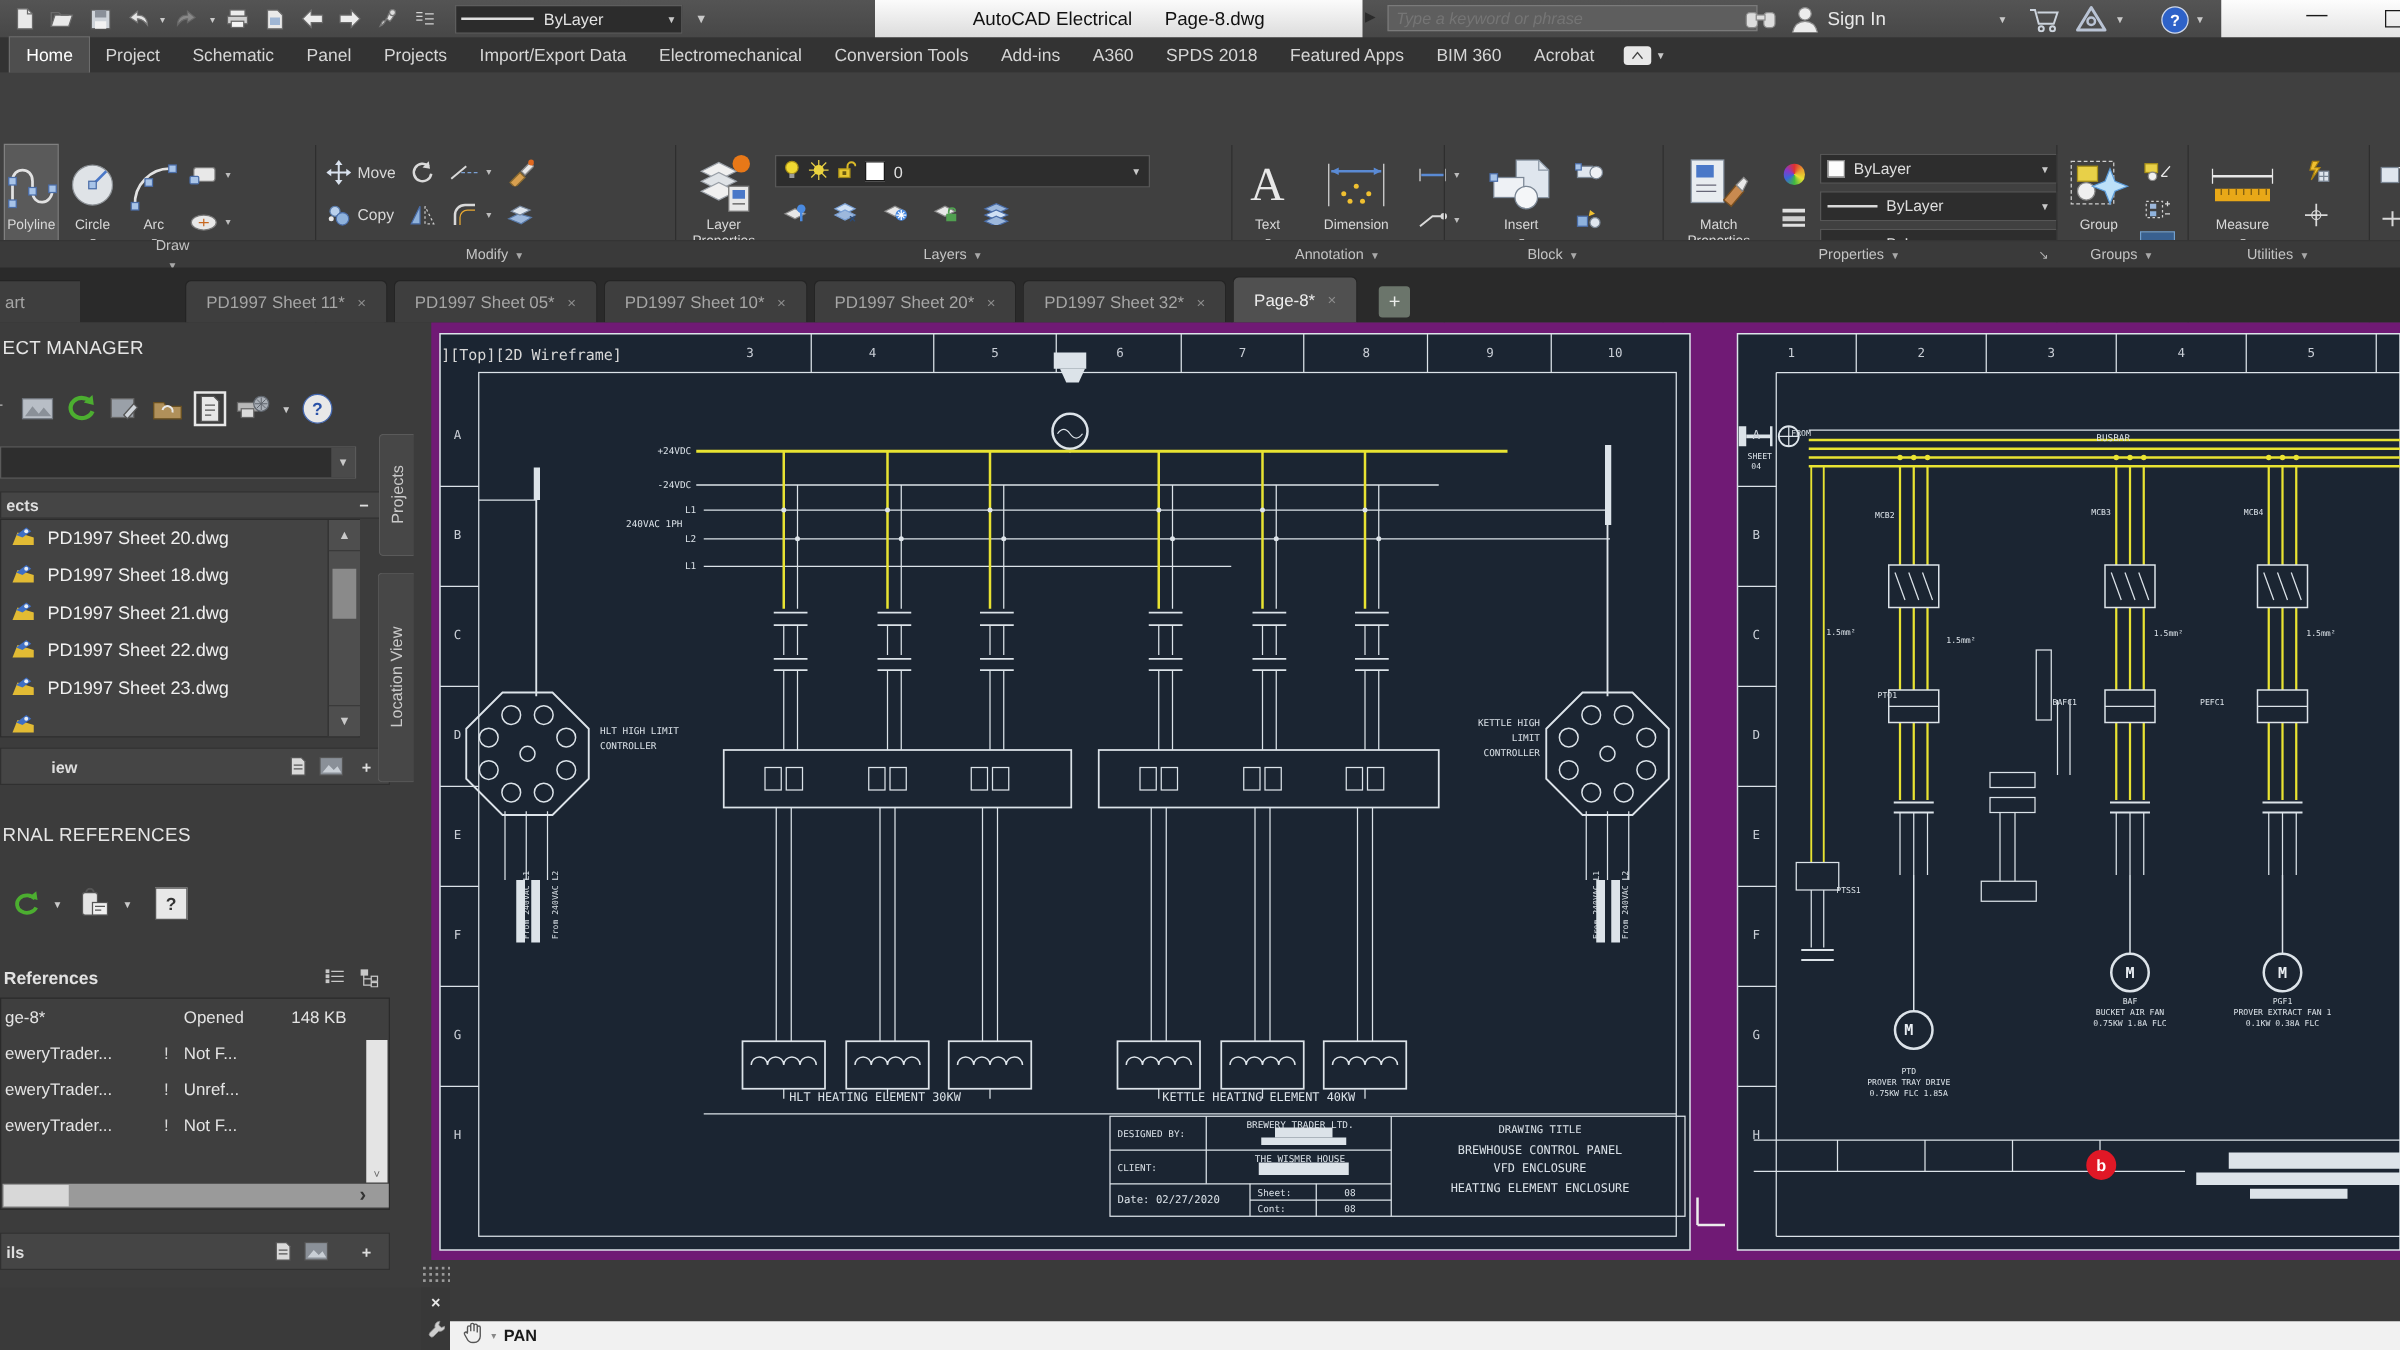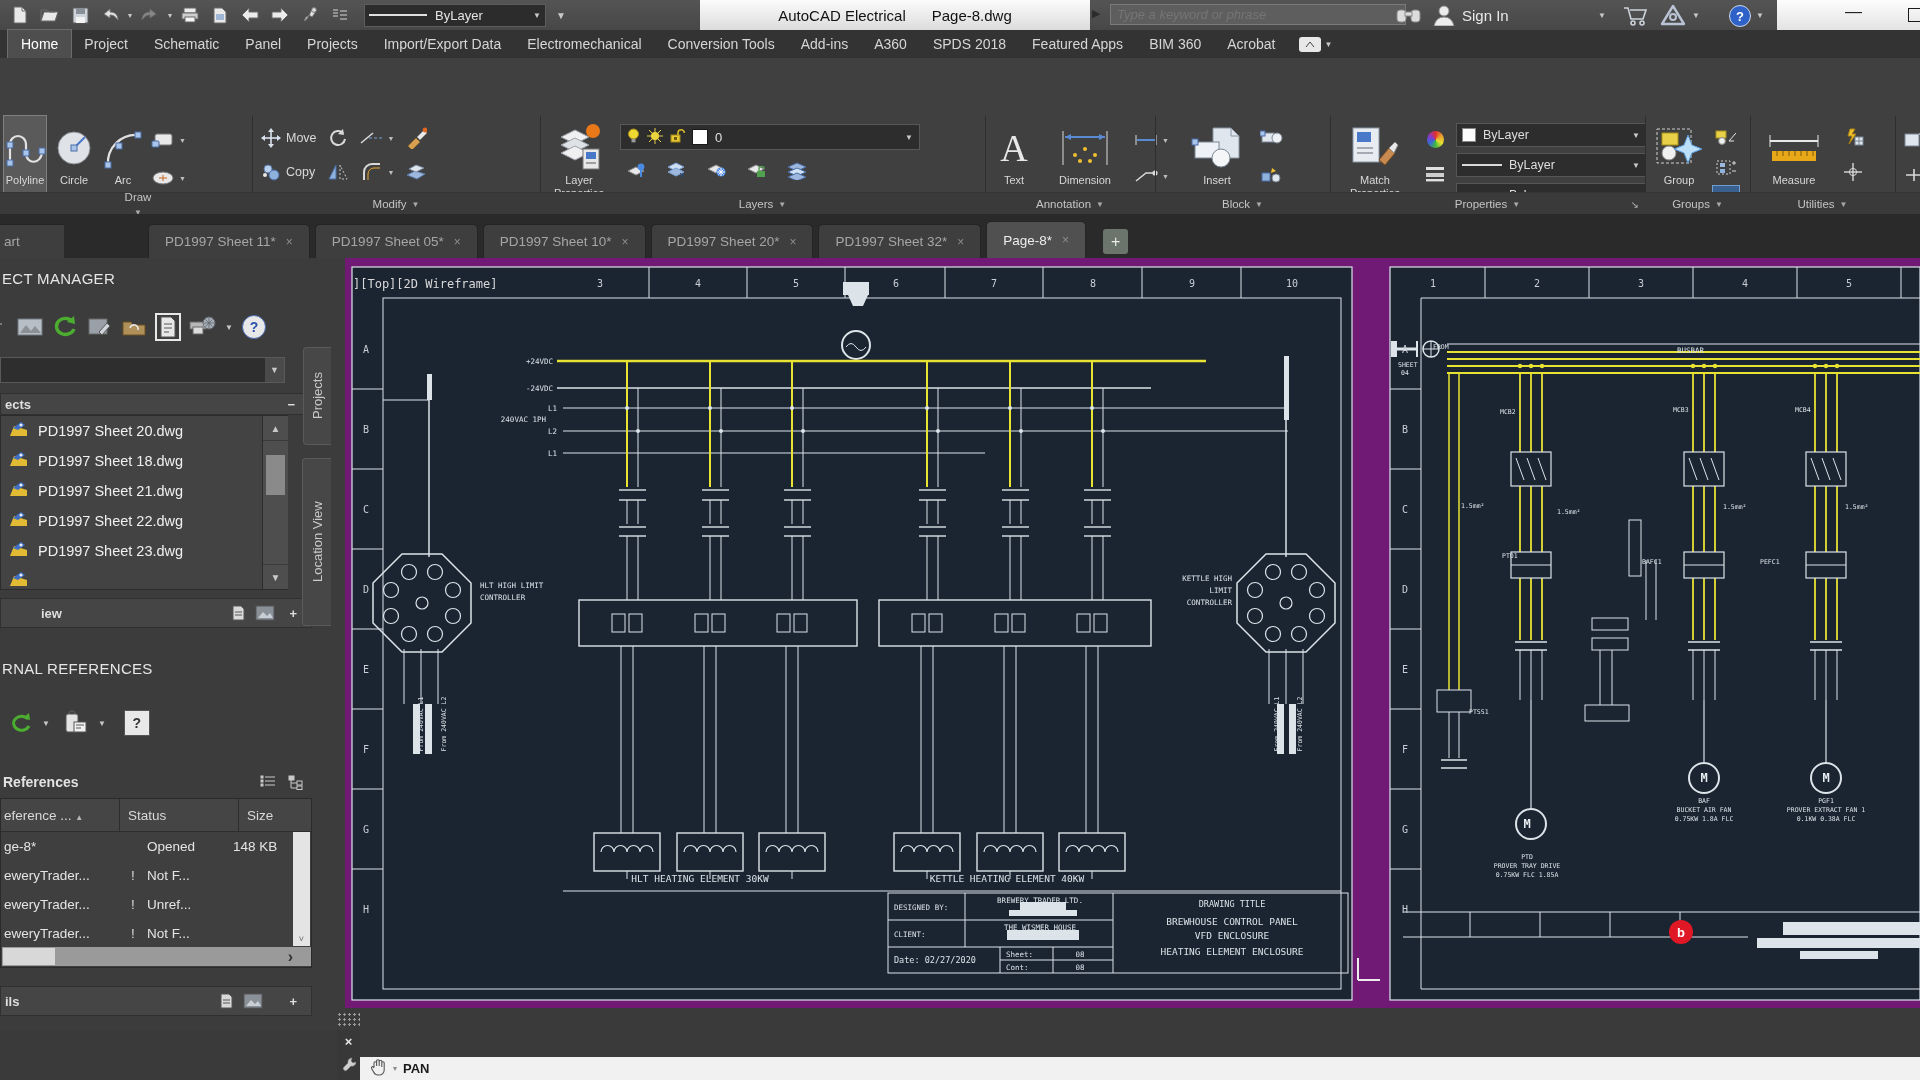--- a/index.html
+++ b/index.html
@@ -1158,27 +1158,20 @@
             <g stroke="#c9c9c9" fill="none">
               <rect x="1" y="1" width="5" height="4" fill="#c9c9c9"></rect>
               <rect x="9" y="6" width="5" height="4"></rect>
               <rect x="9" y="11" width="5" height="3.5"></rect>
               <path d="M3 5 v8 h6 M3 8 h6"></path>
             </g>
           </svg>
         </span>
     </div>
     <div class="abs" style="left:0;top:540px;width:312px;height:170px;background:#3f3f3f;border:1px solid #2a2a2a;box-sizing:border-box;">
-      <div class="xh">
-        <span class="xc n"><span>eference ...</span> <span style="font-size:8px;color:#b8b8b8;">▲</span></span>
-        <span style="width:1px;height:32px;background:#2e2e2e;"></span>
-        <span class="xc" style="width:110px;padding-left:8px;">Status</span>
-        <span style="width:1px;height:32px;background:#2e2e2e;"></span>
-        <span class="xc" style="padding-left:8px;">Size</span>
-      </div>
       <div id="xref-rows">
           <div class="xrow">
             <span class="xc n">ge-8*</span>
             <span class="xc a"></span>
             <span class="xc s">Opened</span>
             <span class="xc z">148 KB</span>
           </div>
           <div class="xrow">
             <span class="xc n">eweryTrader...</span>
             <span class="xc a">!</span>

